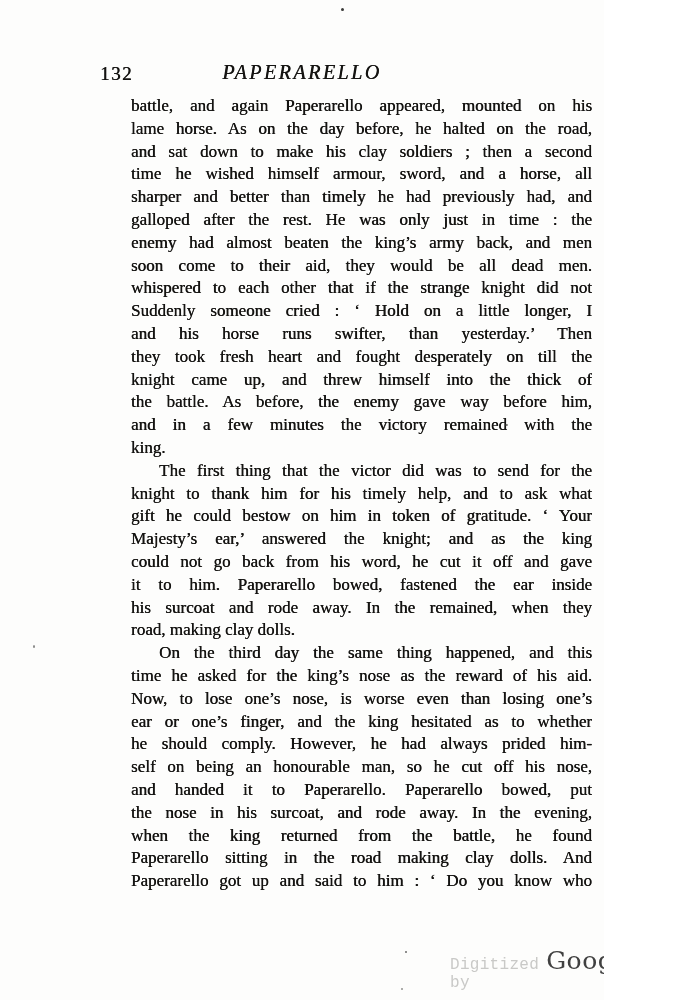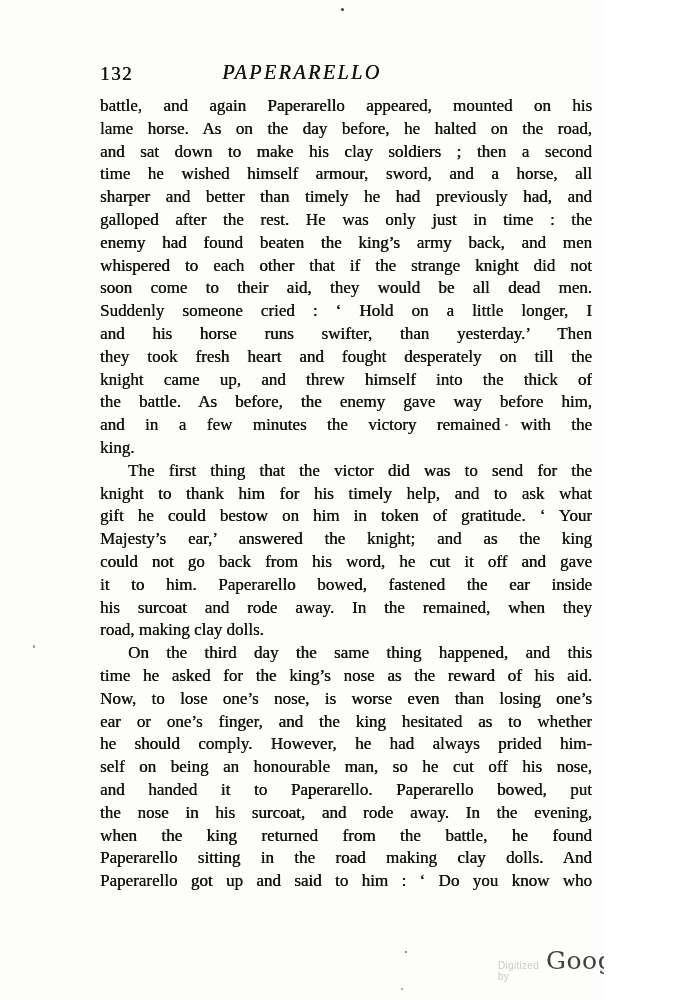--- a/index.html
+++ b/index.html
@@ -46,42 +46,42 @@
   }
   .line {
     height: 22.8px;
     line-height: 22.8px;
     font-size: 17px;
     text-align: justify;
     text-align-last: justify;
     text-justify: inter-word;
     text-shadow: 0.35px 0 0 currentColor;
     overflow: hidden;
+    margin-left: 31px;
   }
   .line.indent {
     padding-left: 28px;
   }
   .line.flush {
     text-align-last: left;
   }
   .watermark {
     position: absolute;
     left: 450px;
     top: 946px;
     display: flex;
     align-items: baseline;
     gap: 7px;
     user-select: none;
   }
   .digitized {
-    font-family: Liberation Sans, sans-serif;
-    font-size: 10px;
+    font-family: Liberation Mono, monospace;
+    font-size: 16px;
     color: #c9c9c7;
     letter-spacing: 0.3px;
-    margin-left: 48px;
   }
   .google-logo {
     font-family: "DejaVu Serif", serif;
     font-size: 25px;
     color: #404040;
     letter-spacing: 0.5px;
   }
   .speck {
     position: absolute;
     background: #3a3a38;
@@ -104,23 +104,23 @@
     <div class="running-title">PAPERARELLO</div>
   </div>
 
   <div class="text-block">
       <div class="line">battle, and again Paperarello appeared, mounted on his</div>
       <div class="line">lame horse.  As on the day before, he halted on the road,</div>
       <div class="line">and sat down to make his clay soldiers ; then a second</div>
       <div class="line">time he wished himself armour, sword, and a horse, all</div>
       <div class="line">sharper and better than timely he had previously had, and</div>
       <div class="line">galloped after the rest.  He was only just in time : the</div>
-      <div class="line">enemy had found beaten the king’s army back, and men</div>
+      <div class="line">enemy had almost beaten the king’s army back, and men</div>
+      <div class="line">soon come to their aid, they would be all dead men.</div>
       <div class="line">whispered to each other that if the strange knight did not</div>
-      <div class="line">soon come to their aid, they would be all dead men.</div>
       <div class="line">Suddenly someone cried : ‘ Hold on a little longer, I</div>
       <div class="line">and his horse runs swifter, than yesterday.’  Then</div>
       <div class="line">they took fresh heart and fought desperately on till the</div>
       <div class="line">knight came up, and threw himself into the thick of</div>
       <div class="line">the battle.  As before, the enemy gave way before him,</div>
       <div class="line">and in a few minutes the victory remained with the</div>
       <div class="line flush">king.</div>
       <div class="line indent">The first thing that the victor did was to send for the</div>
       <div class="line">knight to thank him for his timely help, and to ask what</div>
       <div class="line">gift he could bestow on him in token of gratitude.  ‘ Your</div>

